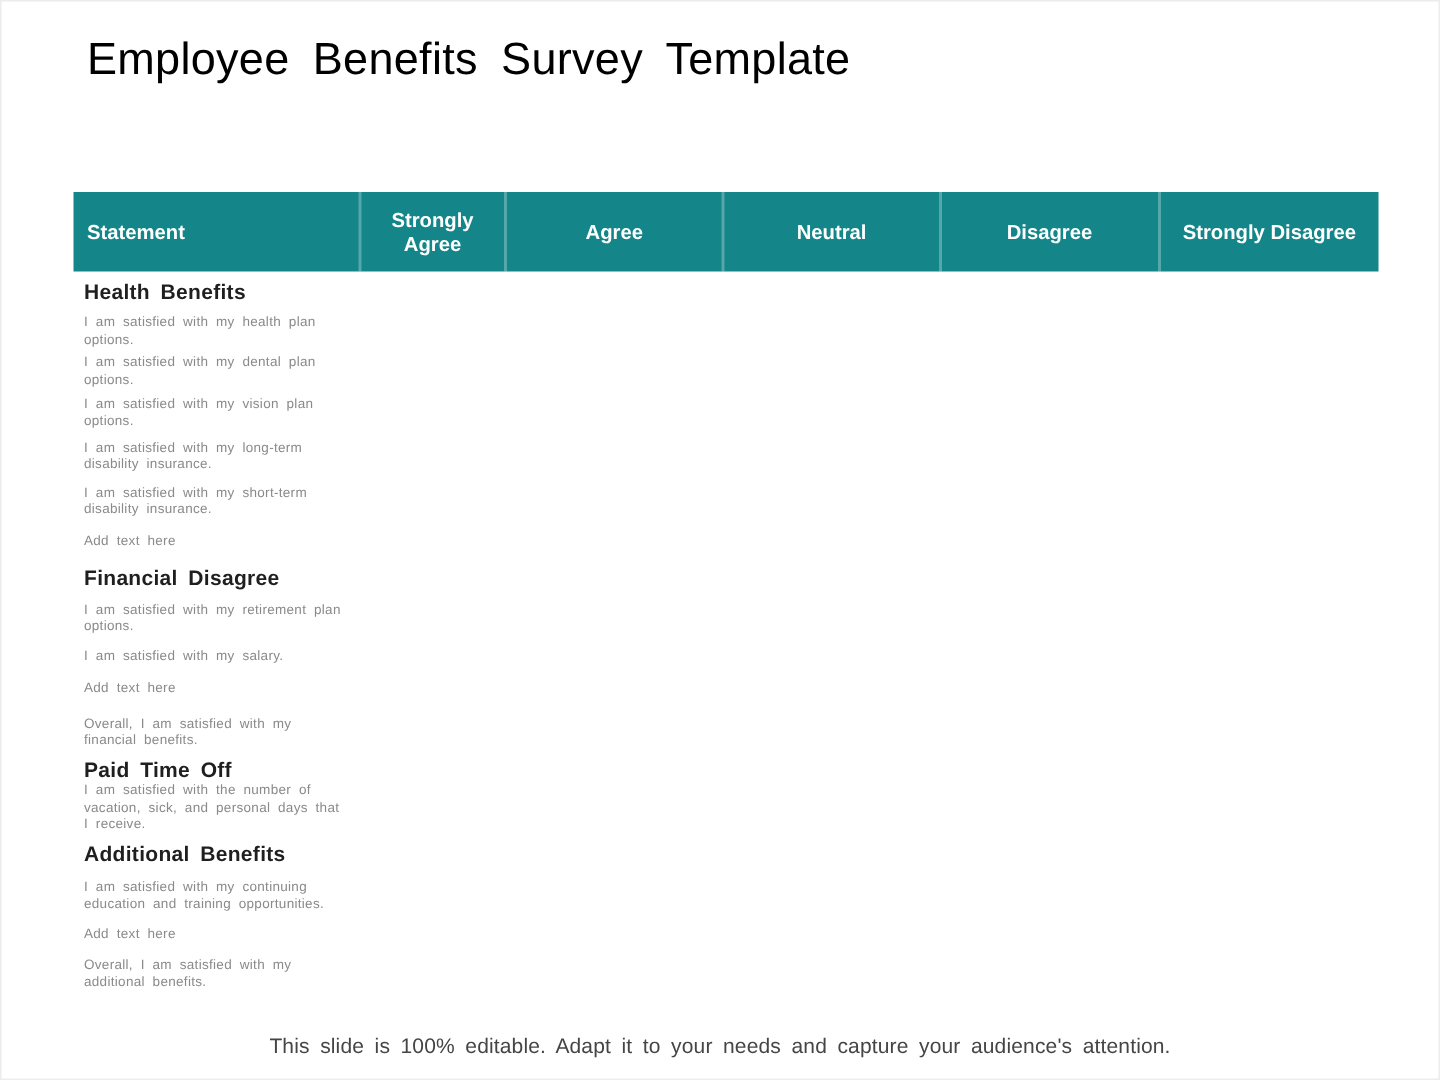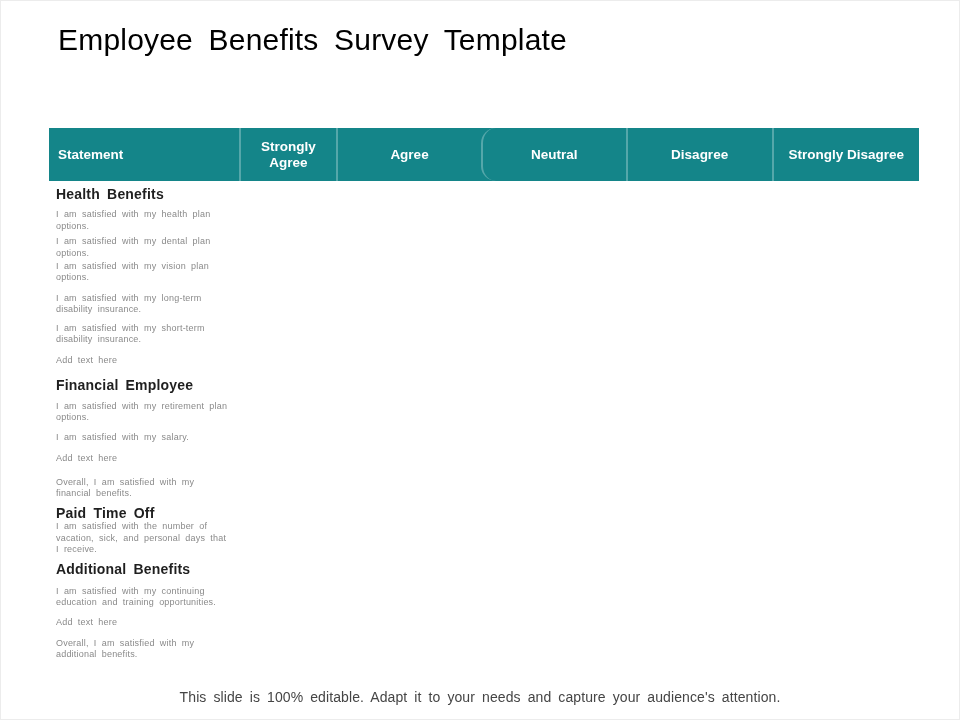--- a/index.html
+++ b/index.html
@@ -89,21 +89,21 @@
     <div class="trow thead" id="table-header">
         <div class="tcell left" style="width: 21.8%;">
           <span>Statement</span>
         </div>
         <div class="tcell" style="width: 11.2%;">
           <span>Strongly Agree</span>
         </div>
         <div class="tcell" style="width: 16.65%;">
           <span>Agree</span>
         </div>
-        <div class="tcell" style="width: 16.65%; border-radius: 15px;">
+        <div class="tcell" style="width: 16.65%;">
           <span>Neutral</span>
         </div>
         <div class="tcell" style="width: 16.75%;">
           <span>Disagree</span>
         </div>
         <div class="tcell" style="width: 16.95%;">
           <span>Strongly Disagree</span>
         </div>
       </div>
     <div id="table-body">
@@ -130,21 +130,21 @@
         <div class="trow" style="height: 27px;">
           <div class="tcell stmt" style="width: 21.8%;">
             <span class="statement-label">I am satisfied with my dental plan options.</span>
           </div>
           <div class="tcell" style="width: 11.2%;"></div>
           <div class="tcell" style="width: 16.65%;"></div>
           <div class="tcell" style="width: 16.65%;"></div>
           <div class="tcell" style="width: 16.75%;"></div>
           <div class="tcell" style="width: 16.95%;"></div>
         </div>
-        <div class="trow" style="height: 28px; flex-direction: column;">
+        <div class="trow" style="height: 28px;">
           <div class="tcell stmt" style="width: 21.8%;">
             <span class="statement-label">I am satisfied with my vision plan options.</span>
           </div>
           <div class="tcell" style="width: 11.2%;"></div>
           <div class="tcell" style="width: 16.65%;"></div>
           <div class="tcell" style="width: 16.65%;"></div>
           <div class="tcell" style="width: 16.75%;"></div>
           <div class="tcell" style="width: 16.95%;"></div>
         </div>
         <div class="trow" style="height: 30px;">
@@ -172,21 +172,21 @@
             <span class="statement-label">Add text here</span>
           </div>
           <div class="tcell" style="width: 11.2%;"></div>
           <div class="tcell" style="width: 16.65%;"></div>
           <div class="tcell" style="width: 16.65%;"></div>
           <div class="tcell" style="width: 16.75%;"></div>
           <div class="tcell" style="width: 16.95%;"></div>
         </div>
         <div class="trow" style="height: 26px;">
           <div class="tcell stmt" style="width: 21.8%;">
-            <span class="section-label">Financial Employee</span>
+            <span class="section-label">Financial Disagree</span>
           </div>
           <div class="tcell" style="width: 11.2%;"></div>
           <div class="tcell" style="width: 16.65%;"></div>
           <div class="tcell" style="width: 16.65%;"></div>
           <div class="tcell" style="width: 16.75%;"></div>
           <div class="tcell" style="width: 16.95%;"></div>
         </div>
         <div class="trow" style="height: 28px;">
           <div class="tcell stmt" style="width: 21.8%;">
             <span class="statement-label">I am satisfied with my retirement plan options.</span>

